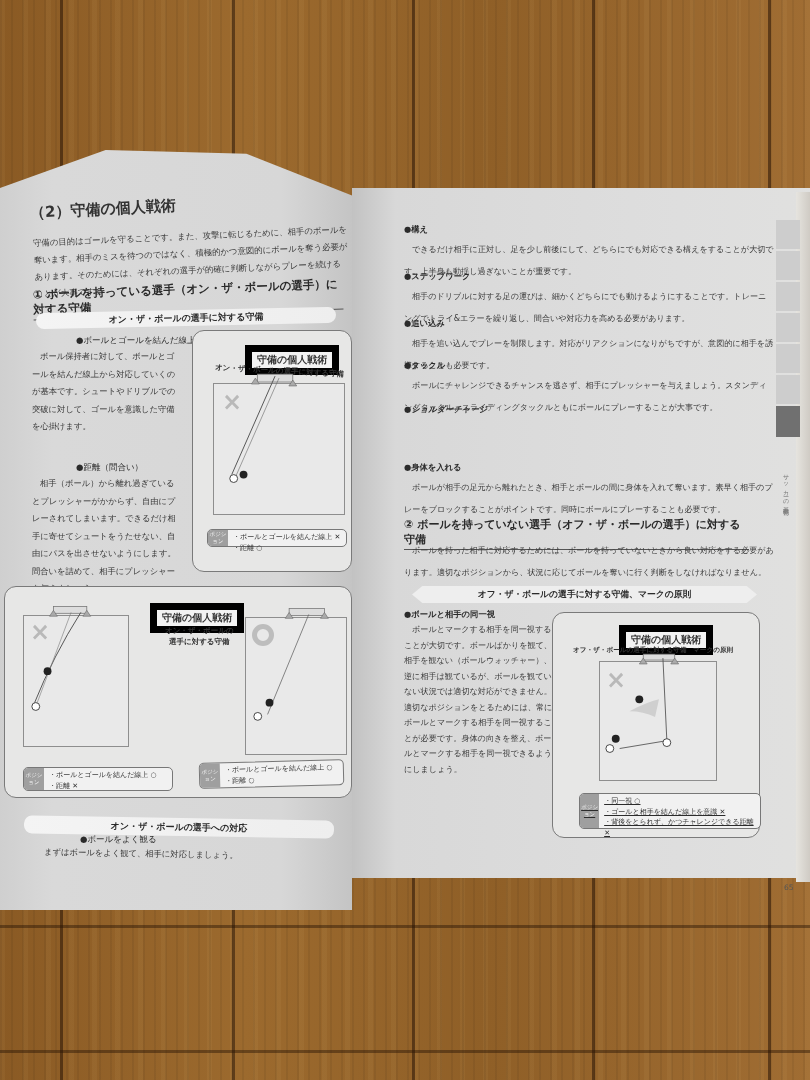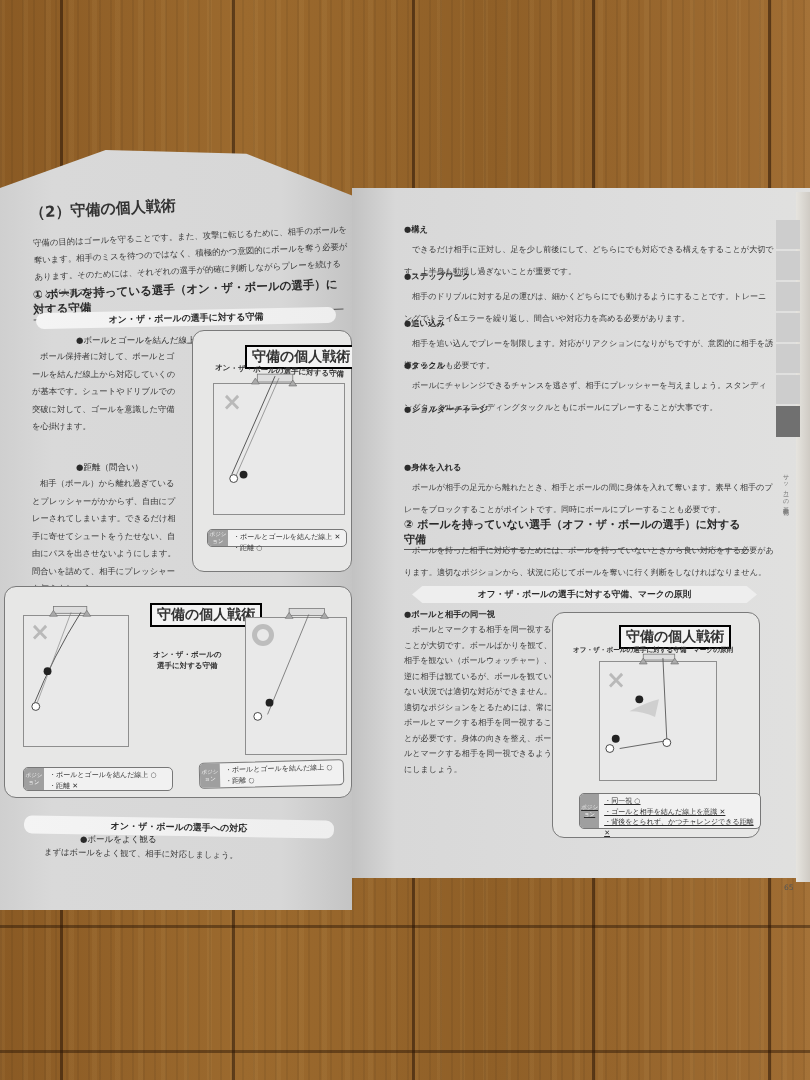--- a/index.html
+++ b/index.html
@@ -43,22 +43,22 @@
     border-radius: 8px;
   }
   .band1 { left: 36px; top: 160px; width: 300px; transform: rotate(-1.2deg); }
   .sub-head { position: absolute; font-size: 8.5px; font-weight: normal; color: #2b2b2b; margin-left: 44px; }
   .body-txt { position: absolute; font-size: 8.3px; line-height: 17.5px; color: #383838; }
 
   .diagram-box {
     position: absolute; border: 1.6px solid #7a7a7a; border-radius: 12px; background: #e7e7e6;
   }
   .diag-title {
-    position: absolute; font-size: 14px; font-weight: bold; color: #333; background: #f3f3f3;
-    border: 2px solid #000000; padding: 1px 5px; white-space: nowrap; text-align: center;
+    position: absolute; font-size: 10px; font-weight: bold; color: #333; background: #f3f3f3;
+    border: 7px solid #000000; padding: 1px 5px; white-space: nowrap; text-align: center;
   }
   .diag-sub { position: absolute; font-size: 7.5px; font-weight: bold; color: #333; white-space: nowrap; text-align: center; line-height: 11px; }
   .field { position: absolute; border: 1px solid #8e8e8e; background: #e9e9e9; }
   .field svg { position: absolute; left: 0; top: 0; width: 100%; height: 100%; overflow: visible; }
   .mark-x { position: absolute; font-size: 24px; font-weight: bold; color: #b9b9b9; line-height: 1; }
   .mark-o { position: absolute; width: 22px; height: 22px; border: 5px solid #bdbdbd; border-radius: 50%; }
   .pos-box {
     position: absolute; border: 1px solid #777; border-radius: 5px; background: #f1f1f1; display: flex;
   }
   .pos-label {
@@ -137,21 +137,21 @@
         <rect x="30" y="-10" width="34" height="7" fill="#ddd" stroke="#777" stroke-width="0.8"></rect>
         <path d="M30 -6 l4 6 h-8z M64 -6 l4 6 h-8z" fill="#aaa" stroke="#666" stroke-width="0.6"></path>
         <path d="M10 90 Q30 40 58 -4" stroke="#555" stroke-width="1" fill="none"></path>
         <line x1="12" y1="92" x2="48" y2="-4" stroke="#777" stroke-width="0.6"></line>
         <circle cx="24" cy="56" r="4" fill="#222"></circle>
         <circle cx="12" cy="92" r="4" fill="#fff" stroke="#444"></circle>
       </svg>
       <span class="mark-x" style="left:6px; top:4px;">×</span>
     </div>
     <div class="diag-title" style="left:145px; top:16px;">守備の個人戦術</div>
-    <div class="diag-sub" style="left:148px; top:38px;margin-top:24px;">
+    <div class="diag-sub" style="left:160px; top:38px;">
       <div>オン・ザ・ボールの</div>
       <div>選手に対する守備</div>
     </div>
     <div class="field" style="left:240px; top:30px; width:102px; height:138px;">
       <svg viewBox="0 0 102 138">
         <rect x="44" y="-10" width="36" height="7" fill="#ddd" stroke="#777" stroke-width="0.8"></rect>
         <path d="M44 -6 l4 6 h-8z M80 -6 l4 6 h-8z" fill="#aaa" stroke="#666" stroke-width="0.6"></path>
         <line x1="22" y1="98" x2="64" y2="-4" stroke="#666" stroke-width="0.8"></line>
         <circle cx="24" cy="86" r="4" fill="#222"></circle>
         <circle cx="12" cy="100" r="4" fill="#fff" stroke="#444"></circle>

